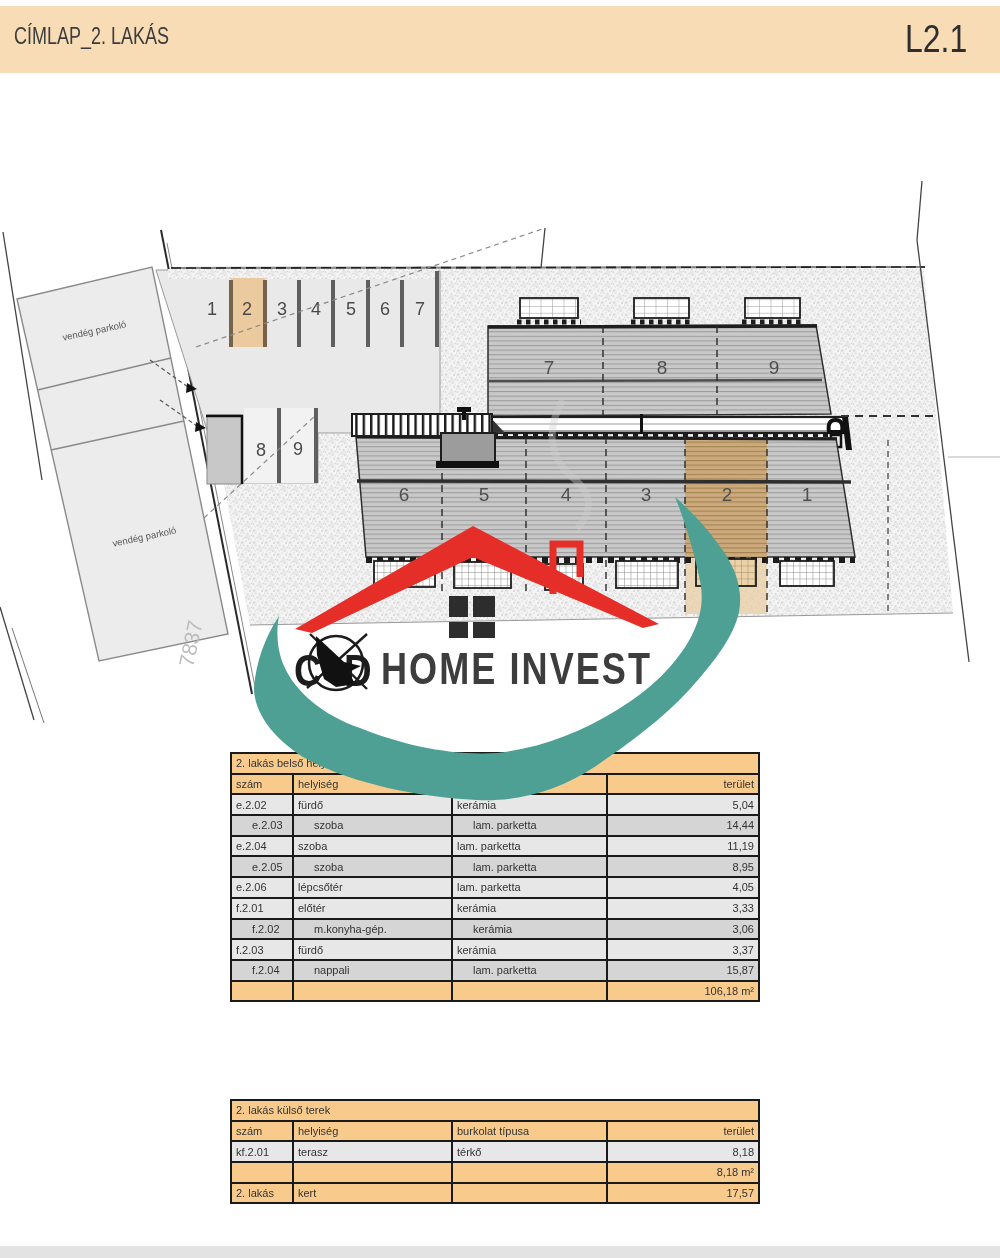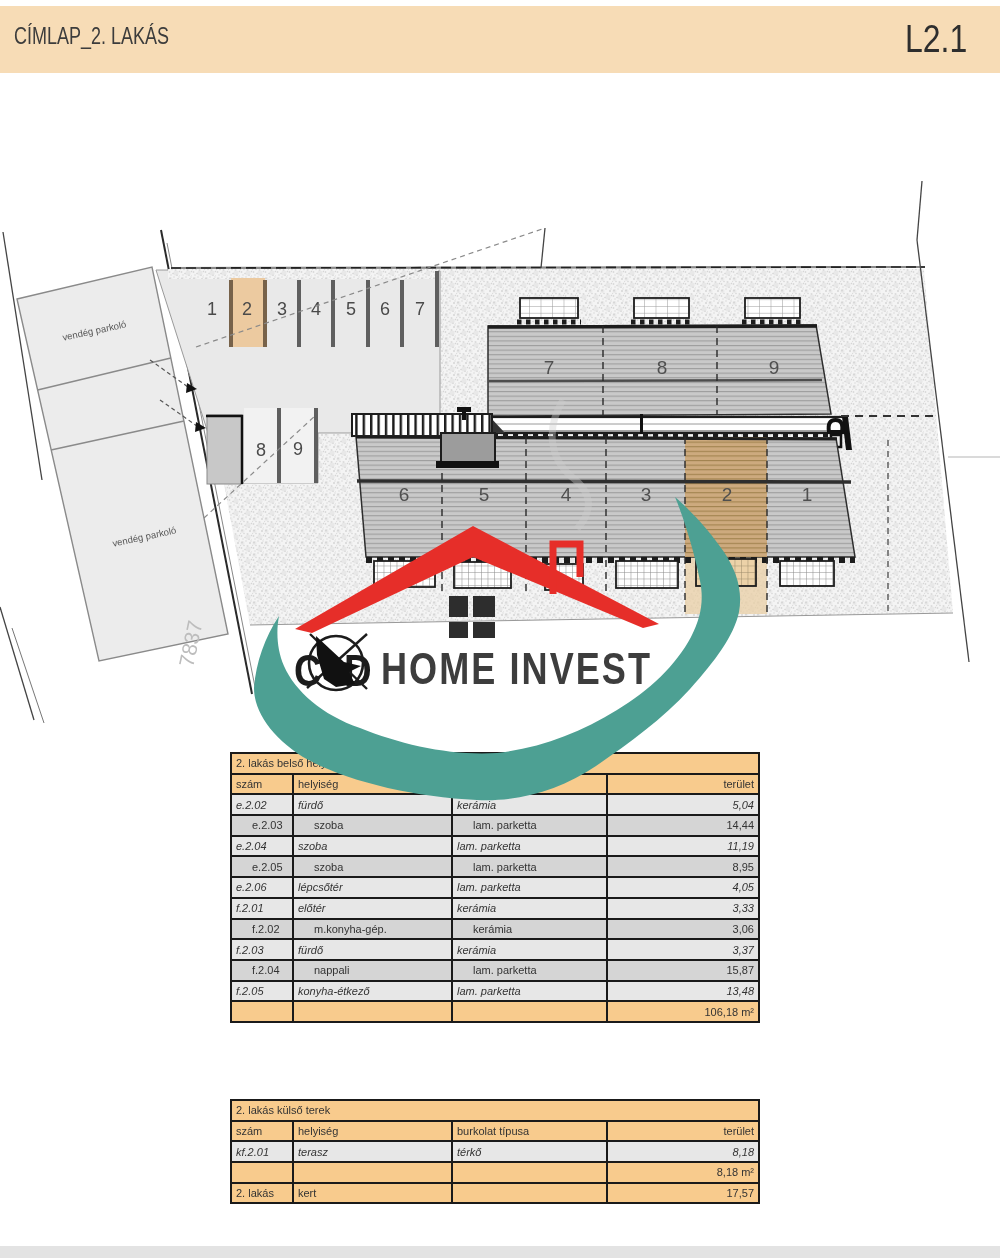--- a/index.html
+++ b/index.html
@@ -6,21 +6,21 @@
   .page{position:relative;width:1000px;height:1258px;background:#fff;overflow:hidden;
         font-family:"Liberation Sans", sans-serif;}
   .hdr{position:absolute;left:0;top:6px;width:1000px;height:67px;background:#f7dcb6;}
   .hdr .t1{position:absolute;left:14px;top:18px;font-size:24px;line-height:1;color:#3c3c3c;transform:scaleX(0.75);transform-origin:0 0;white-space:nowrap;}
   .hdr .t2{position:absolute;left:905px;top:13px;font-size:39px;line-height:1;color:#2e2e2e;transform:scaleX(0.82);transform-origin:0 0;}
   svg{position:absolute;left:0;top:0;}
   .tbl{position:absolute;border-collapse:collapse;table-layout:fixed;z-index:2;
        font-size:11px;color:#333;}
   .tbl td{border:2px solid #1a1a1a;padding:0 4px;height:18.7px;overflow:hidden;white-space:nowrap;}
   .tbl .or{background:#f8cb8d;}
-  .tbl .g1{background:#e7e7e7;font-style:italic;}
+  .tbl .g1{background:#e7e7e7;}
   .tbl .g2{background:#d5d5d5;padding-left:20px;}
   .tbl .rt{text-align:right;margin-left:25px;}
   .botstrip{position:absolute;left:0;top:1246px;width:1000px;height:12px;background:#e3e3e3;}
 </style>
 </head>
 <body>
 <div class="page">
 
   <div class="hdr">
 
@@ -331,26 +331,20 @@
           <td class="g1">kerámia</td>
           <td class="g1 rt">3,37</td>
         </tr>
     <tr>
           <td class="g2">f.2.04</td>
           <td class="g2">nappali</td>
           <td class="g2">lam. parketta</td>
           <td class="g2 rt">15,87</td>
         </tr>
     <tr>
-          <td class="g1">f.2.05</td>
-          <td class="g1">konyha-étkező</td>
-          <td class="g1">lam. parketta</td>
-          <td class="g1 rt">13,48</td>
-        </tr>
-    <tr>
           <td class="or"></td>
           <td class="or"></td>
           <td class="or"></td>
           <td class="or rt">106,18 m²</td>
         </tr>
   </tbody>
     </table>
 
   <table class="tbl" style="left:230px;top:1099px;width:528px;">
     <colgroup>

